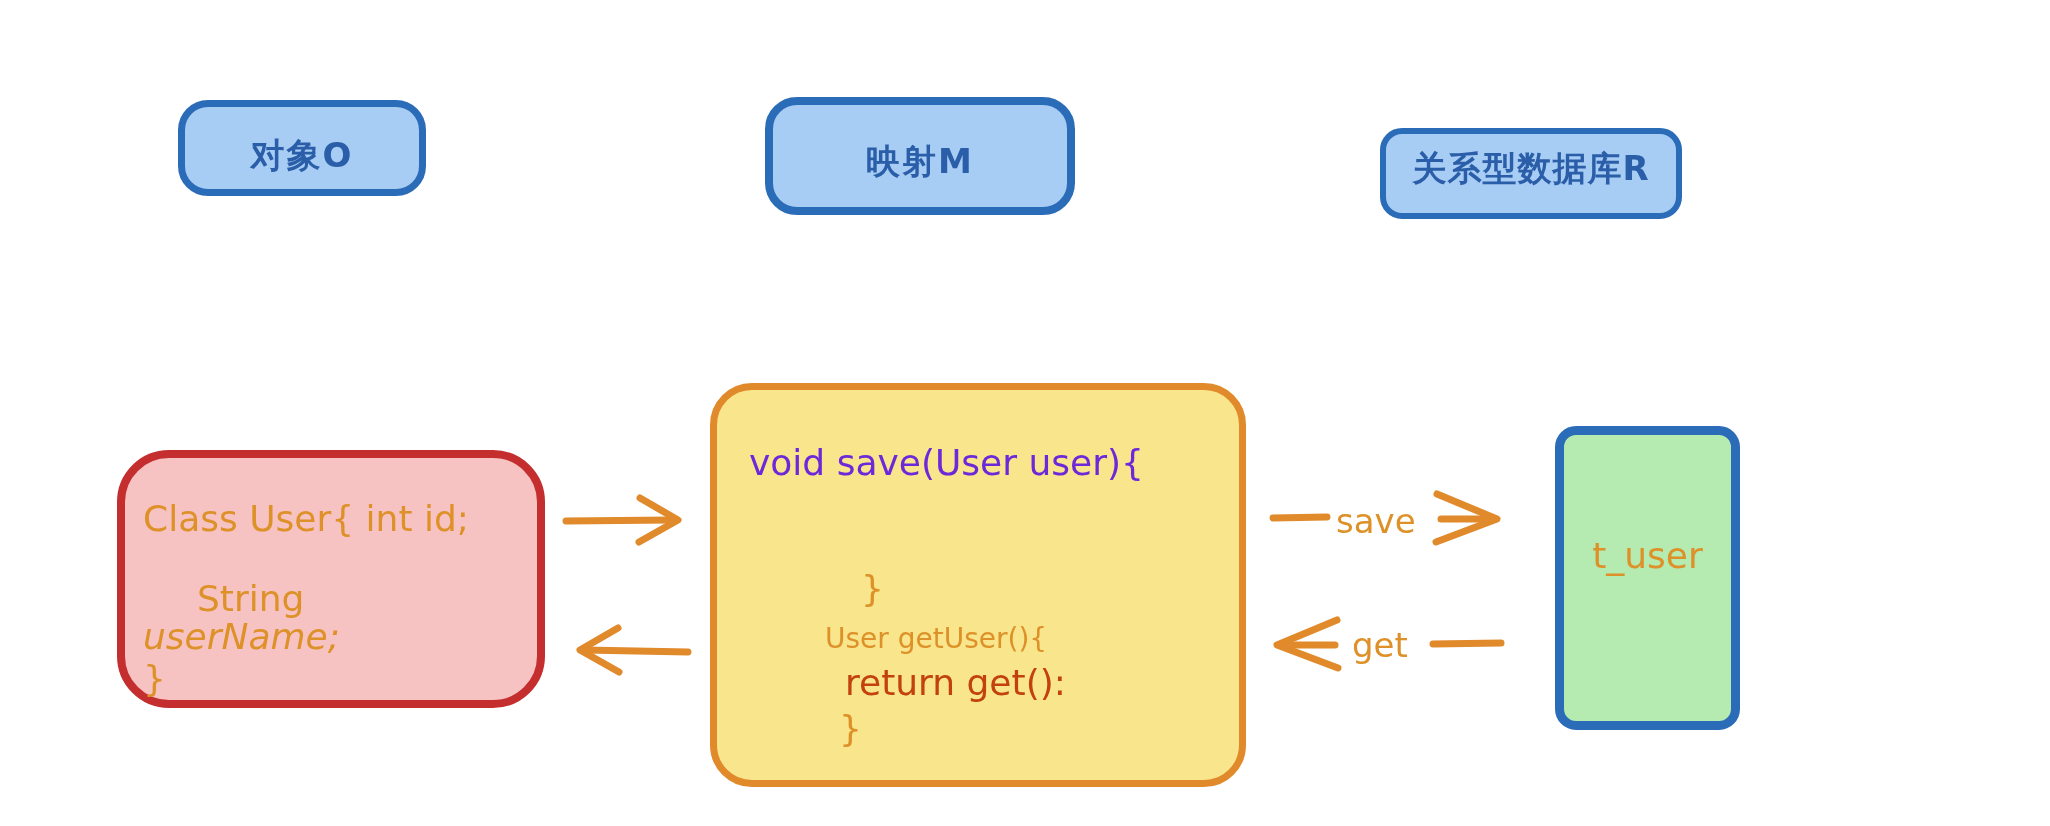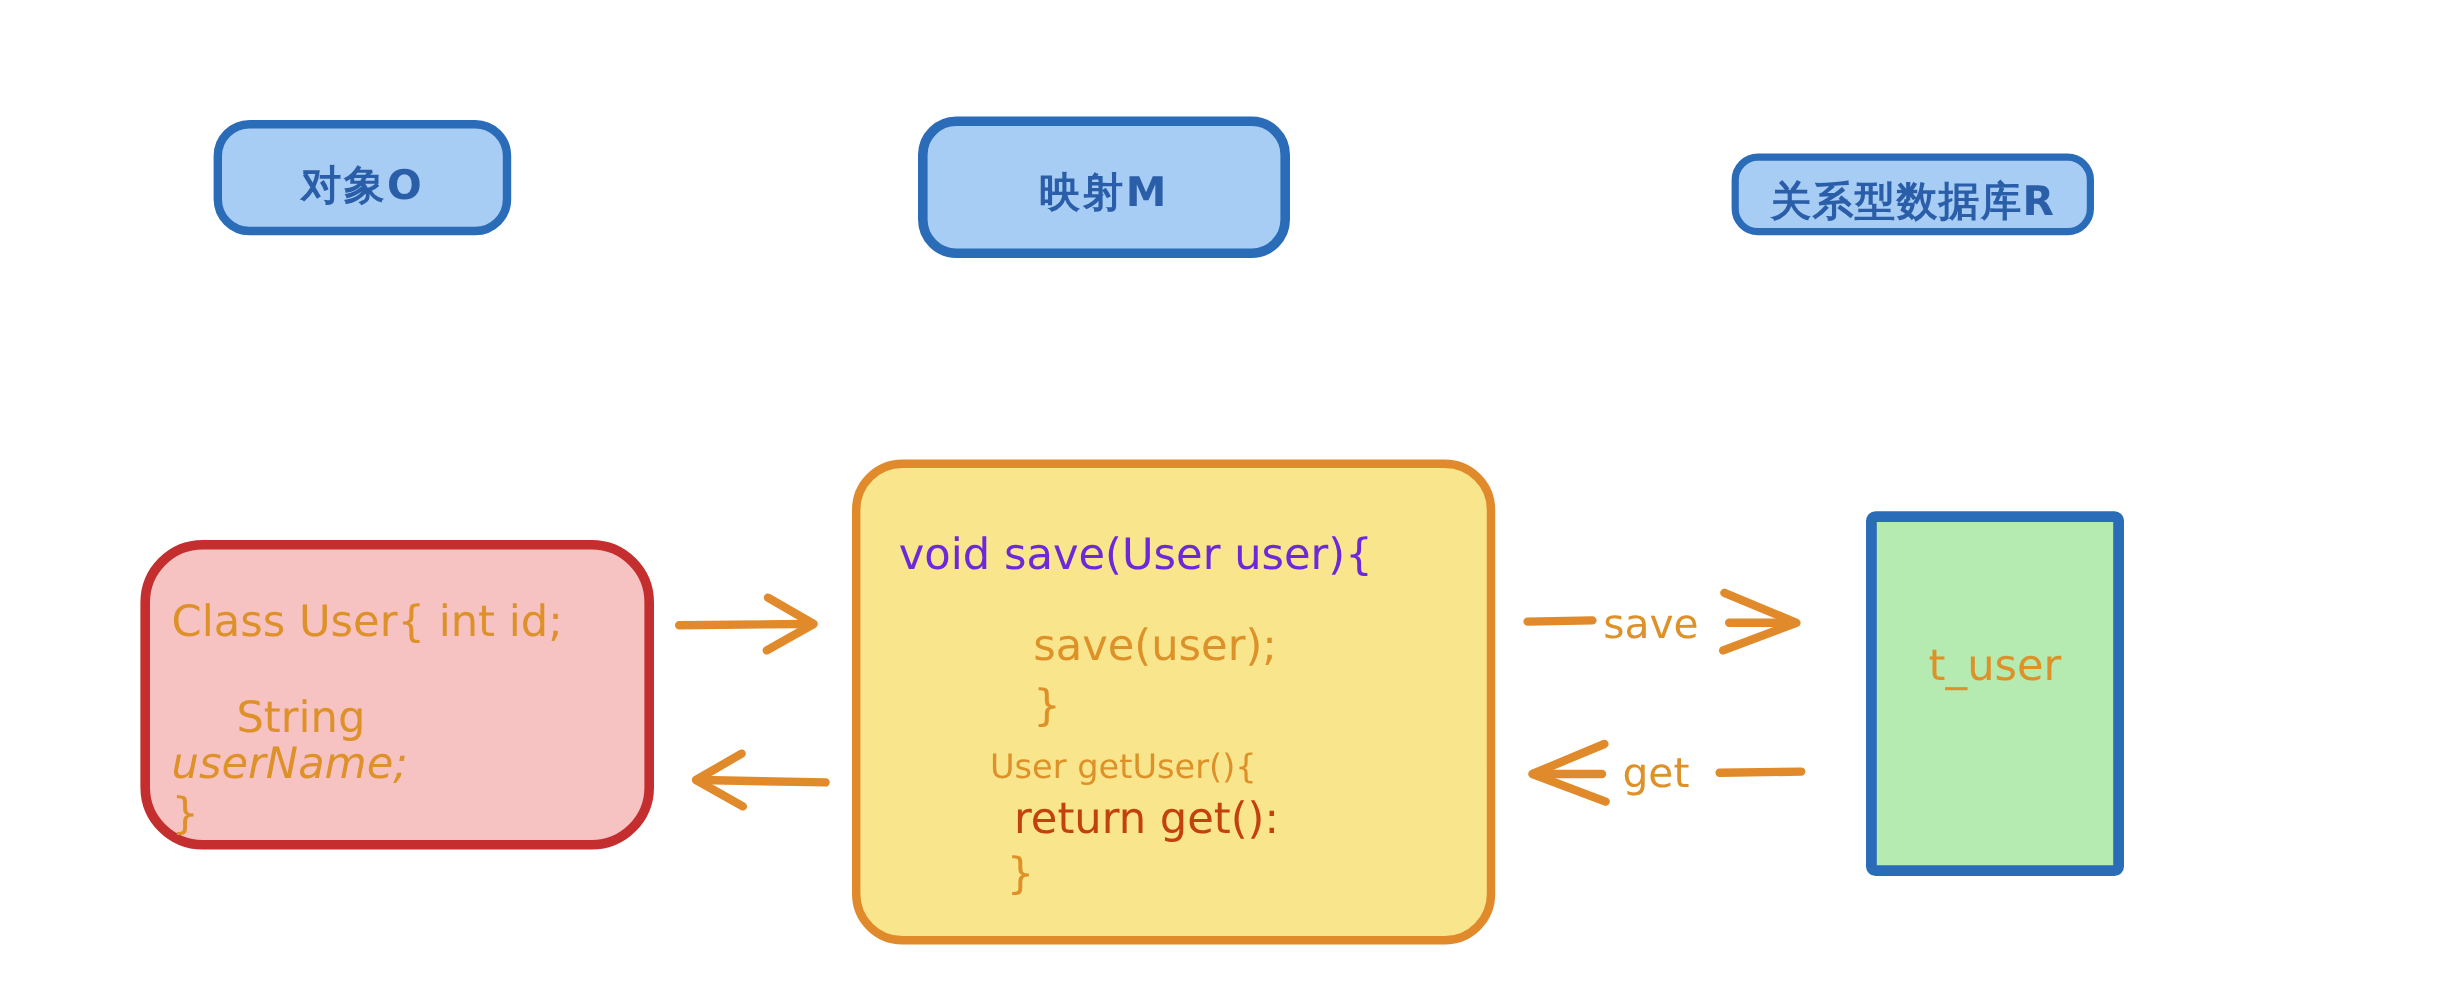--- a/index.html
+++ b/index.html
@@ -44,41 +44,41 @@
     border-radius: 26px;
   }
   .hdr .hdr-text {
     font-family: "DejaVu Sans", sans-serif;
     font-weight: 600;
     letter-spacing: 2px;
   }
 
   #node-object      { left: 178px; top: 60px;  width: 248px; height: 96px;  border-width: 7px; border-radius: 30px; }
   #node-mapping     { left: 765px; top: 57px;  width: 310px; height: 118px; border-width: 8px; border-radius: 32px; }
-  #node-database    { left: 1443px; top: 88px; width: 302px; height: 68px;  border-width: 6px; border-radius: 22px; }
+  #node-database    { left: 1380px; top: 88px; width: 302px; height: 91px;  border-width: 6px; border-radius: 22px; }
 
   #node-object   .hdr-text { font-size: 34px; line-height: 96px; }
   #node-mapping  .hdr-text { font-size: 34px; line-height: 112px; }
   #node-database .hdr-text { font-size: 34px; line-height: 68px; letter-spacing: 1px; }
 
   
   #node-class {
     left: 117px; top: 410px; width: 428px; height: 258px;
     border: 8px solid;
     border-radius: 52px;
   }
   #node-mapper {
     left: 710px; top: 343px; width: 536px; height: 404px;
     border: 7px solid;
     border-radius: 42px;
   }
   #node-table {
-    left: 1555px; top: 386px; width: 215px; height: 304px;
+    left: 1555px; top: 386px; width: 185px; height: 304px;
     border: 9px solid;
-    border-radius: 8px;
+    border-radius: 21px;
   }
 
   
   .code {
     position: absolute;
     font-family: "DejaVu Sans", sans-serif;
     font-weight: 500;
     white-space: pre;
     pointer-events: none;
   }
@@ -160,21 +160,20 @@
 
   <div class="node" id="node-class" style="background:#f6c3c2;border-color:#c42e2e;">
     <div class="code pink-l1" style="color:#dd9128;">Class User{ int id;</div>
     <div class="code pink-l2" style="color:#dd9128;">String</div>
     <div class="code pink-l3" style="color:#dd9128;">userName;</div>
     <div class="code pink-l4" style="color:#dd9128;">}</div>
   </div>
 
   <div class="node" id="node-mapper" style="background:#f8e58c;border-color:#e08a2b;">
     <div class="code y-l1" style="color:#6d28d9;">void save(User user){</div>
-    <div class="code y-l2" style="color:#dd9128;">save(user);</div>
     <div class="code y-l3" style="color:#dd9128;">}</div>
     <div class="code y-l4" style="color:#dd9128;">User getUser(){</div>
     <div class="code y-l5" style="color:#c2410c;">return get():</div>
     <div class="code y-l6" style="color:#dd9128;">}</div>
   </div>
 
   <div class="node" id="node-table" style="background:#b5eab0;border-color:#2b6cb8;">
     <div class="green-label" style="color:#dd9128;">t_user</div>
   </div>
 

